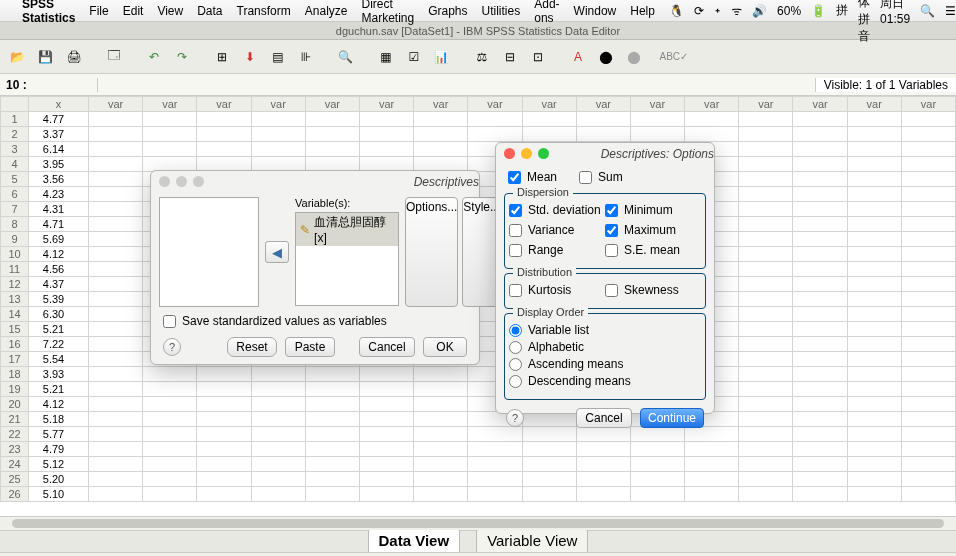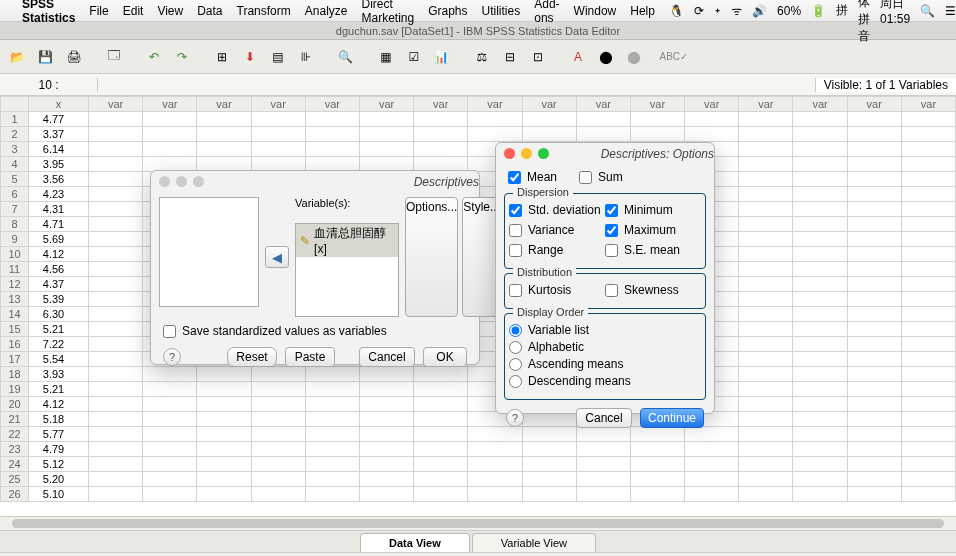--- a/index.html
+++ b/index.html
@@ -7,34 +7,34 @@
 .menubar{height:22px;background:linear-gradient(#f9f9f9,#ececec);display:flex;align-items:center;padding:0 8px;gap:14px;border-bottom:1px solid #ccc;}
 .menubar .apple{font-size:14px;}
 .menubar .app{font-weight:bold;}
 .menubar .item{cursor:default;}
 .menubar .right{margin-left:auto;display:flex;align-items:center;gap:10px;}
 .titlebar{height:18px;background:#d9d9d3;text-align:center;line-height:18px;color:#555;font-size:11px;border-bottom:1px solid #bbb;}
 .toolbar{height:34px;background:#ecece6;border-bottom:1px solid #ccc;display:flex;align-items:center;padding:0 6px;gap:4px;}
 .tbtn{width:24px;height:24px;display:inline-flex;align-items:center;justify-content:center;}
 .tsep{width:8px;}
 .cellbar{height:22px;background:#f7f7f2;border-bottom:1px solid #ccc;display:flex;align-items:center;}
-.cellbar .cellref{width:98px;border-right:1px solid #ccc;padding:0 6px;text-align:center;}
+.cellbar .cellref{width:98px;border-right:1px solid #ccc;padding:0 6px;text-align:left;font-weight:bold;}
 .cellbar .cellval{flex:1;padding:0 6px;}
 .cellbar .visible{padding:0 8px;border-left:1px solid #ccc;background:#fff;margin-left:32px;}
 .sheet{position:relative;background:#fff;height:420px;overflow:hidden;}
 .sheet table{border-collapse:collapse;width:100%;}
 .sheet th,.sheet td{border:1px solid #d4d4d4;height:15px;font-size:11px;text-align:center;background:#fff;}
 .sheet th{background:#eeeee8;color:#666;font-weight:normal;}
 .sheet th.rowh{width:28px;background:#eeeee8;}
 .sheet td.val{padding-right:10px;width:60px;}
 .sheet th.colvar{width:50px;}
 .scrollh{height:14px;background:#f0f0ea;border-top:1px solid #ccc;position:relative;}
 .scrollh .thumb{position:absolute;left:12px;right:12px;top:2px;bottom:2px;background:#c8c8c2;border-radius:5px;}
 .tabbar{height:22px;background:#e8e8e2;display:flex;justify-content:center;align-items:flex-end;border-top:1px solid #ccc;}
-.tabbar .tab{padding:3px 28px;border:1px solid #bbb;border-bottom:none;background:#f4f4ee;font-size:11px;border-radius:4px 4px 0 0;margin:0 1px;}
+.tabbar .tab{padding:3px 10px;border:1px solid #bbb;border-bottom:none;background:#f4f4ee;font-size:15px;border-radius:4px 4px 0 0;margin:0 8px;}
 .tabbar .tab.active{background:#fff;font-weight:bold;}
 .statusbar{height:20px;background:#f0f0ea;border-top:1px solid #ccc;display:flex;align-items:center;justify-content:flex-end;padding:0 4px;gap:0;}
 
 .dialog{position:absolute;background:#f2f2f0;border:1px solid #b5b5b5;border-radius:6px;box-shadow:0 8px 24px rgba(0,0,0,0.25);}
 .dialog .dtitle{height:22px;display:flex;align-items:center;justify-content:flex-end;position:relative;font-size:12px;color:#444;font-style:italic;}
 .dialog .traffic{position:absolute;left:8px;top:5px;display:flex;gap:6px;}
 .dot{width:11px;height:11px;border-radius:50%;}
 .dot.r{background:#ff5f56;}.dot.y{background:#ffbd2e;}.dot.g{background:#27c93f;}
 .dot.dim{background:#ccc;}
 .dbtn{background:linear-gradient(#fdfdfd,#e6e6e6);border:1px solid #aaa;border-radius:4px;padding:2px 0;font-size:12px;text-align:center;cursor:default;}
@@ -693,21 +693,21 @@
       <div class="dot dim"></div>
     </div>
     <span>Descriptives</span>
   </div>
   <div style="display:flex;padding:4px 8px;gap:6px;">
     <div class="listbox" style="width:100px;height:110px;"></div>
     <div style="display:flex;align-items:center;">
         <div class="arrowbtn">◀</div>
       </div>
     <div style="flex:1;">
-      <div style="font-size:11px;margin-bottom:14px;">Variable(s):</div>
+      <div style="font-size:11px;margin-bottom:3px;">Variable(s):</div>
       <div class="listbox" style="height:94px;">
         <div class="varitem">
             <span style="color:#b58900;">✎</span>
             <span>血清总胆固醇 [x]</span>
           </div>
       </div>
     </div>
     <div style="width:66px;display:flex;flex-direction:row;gap:4px;">
       <div class="dbtn">Options...</div>
       <div class="dbtn">Style...</div>

